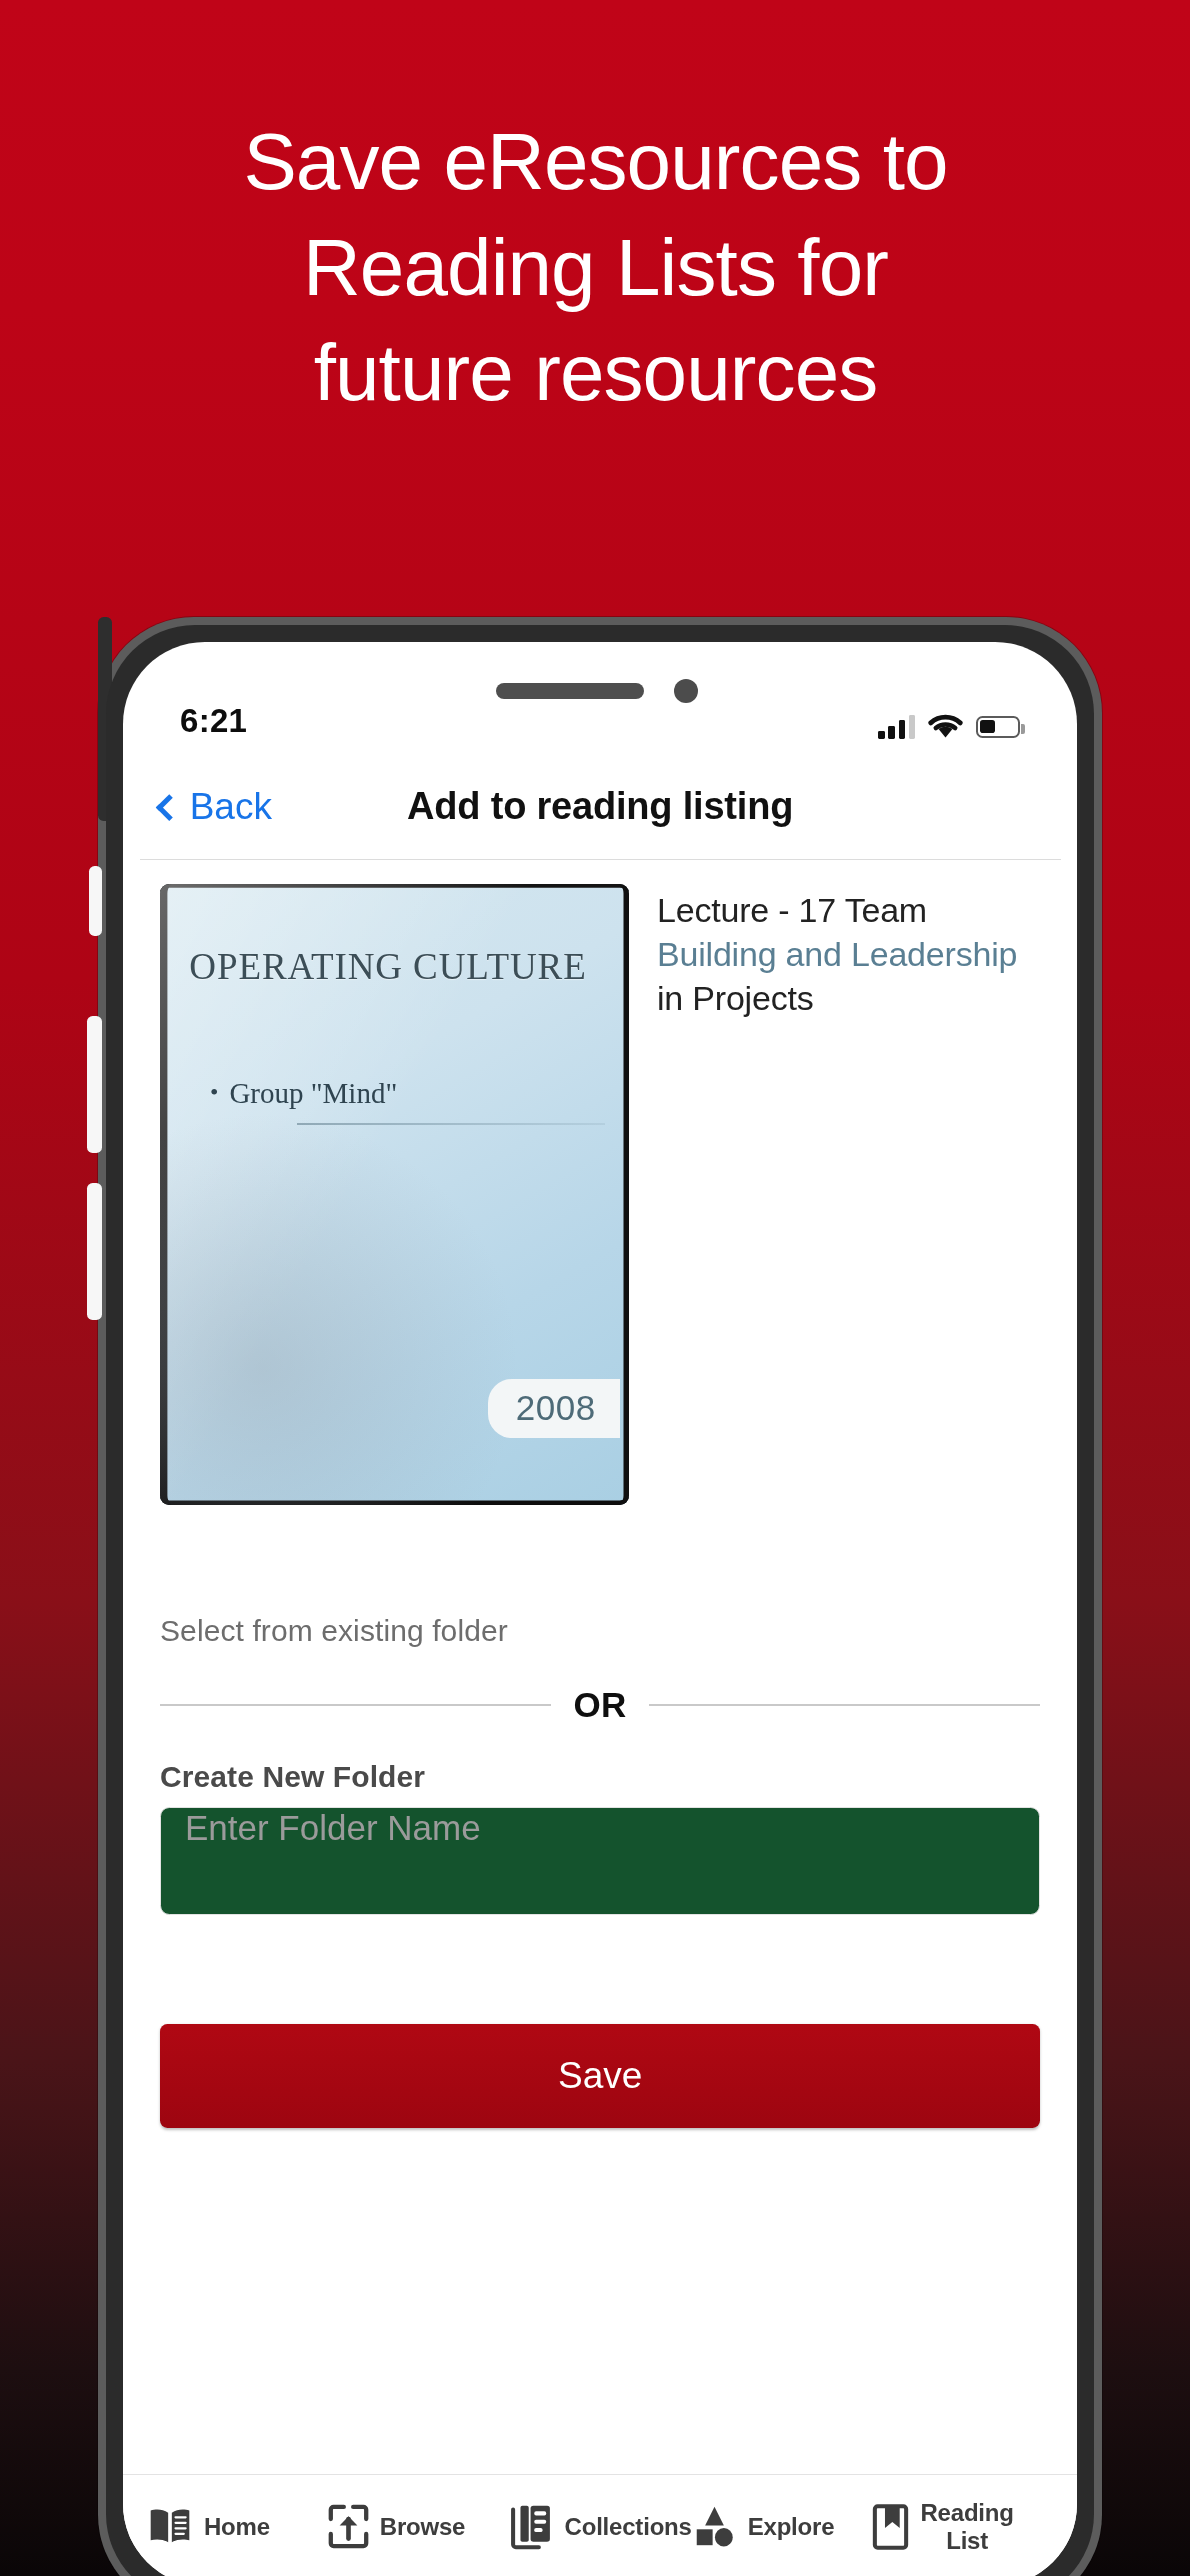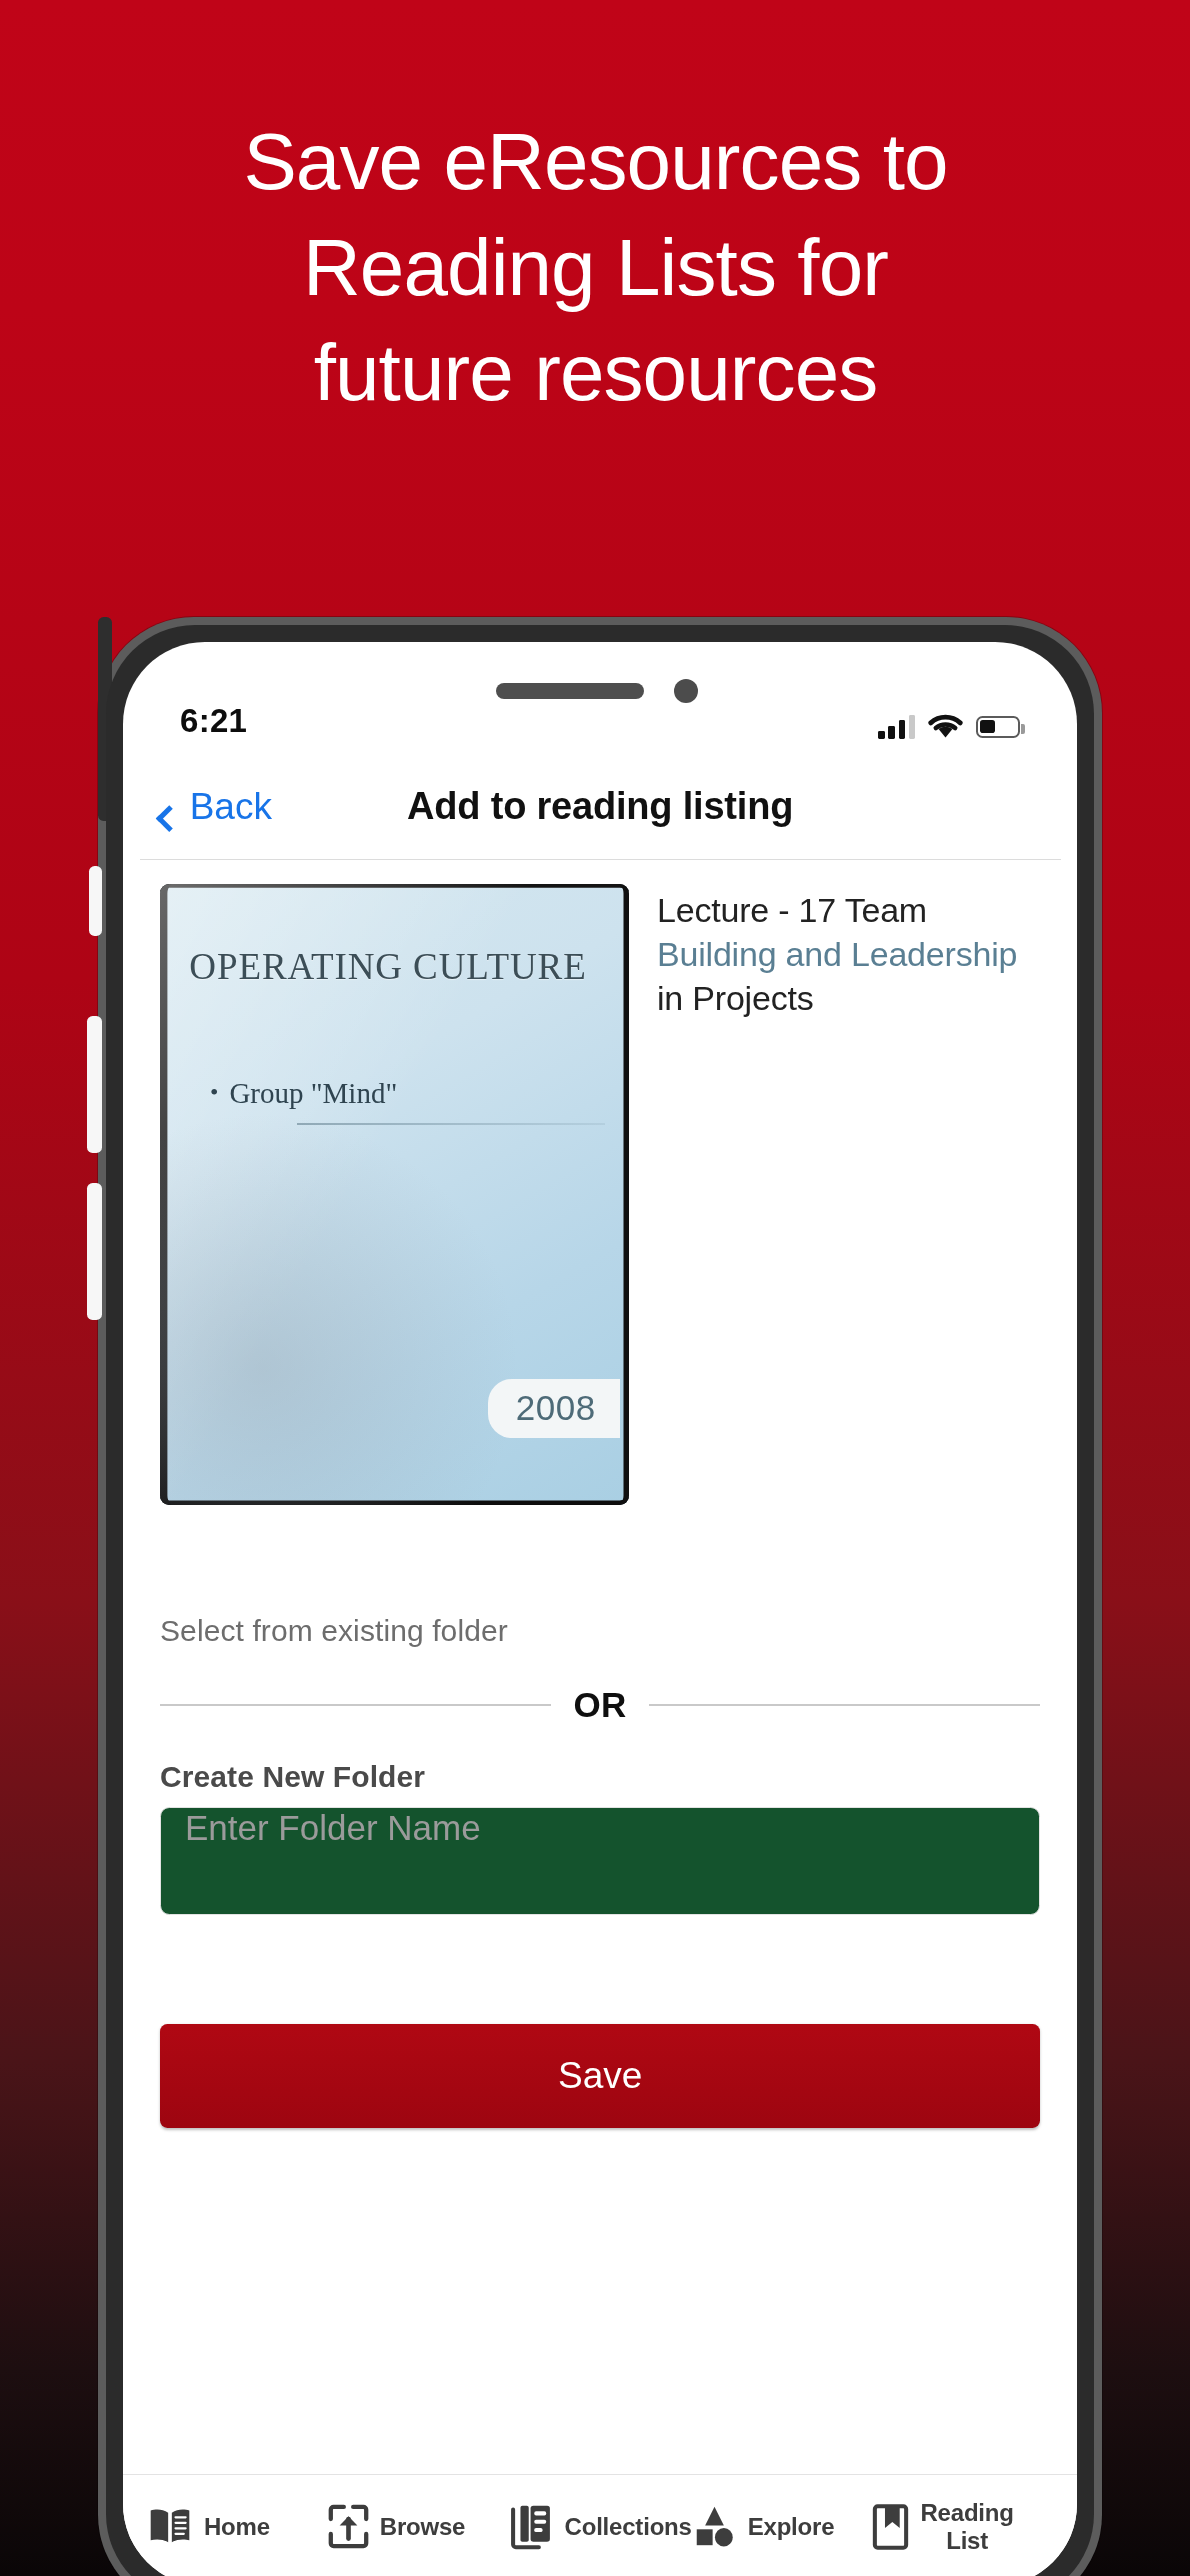--- a/index.html
+++ b/index.html
@@ -145,21 +145,21 @@
   .navbar {
     height: 104px;
     display: flex;
     align-items: center;
     padding: 0 37px;
     position: relative;
     background: #ffffff;
   }
   .back-btn {
     display: flex;
-    align-items: flex-end;
+    align-items: center;
     gap: 9.3px;
     color: #1874e8;
     font-size: 37px;
     cursor: pointer;
     z-index: 2;
   }
   .chev {
     display:inline-block;
     width: 18.5px; height: 18.5px;
     border-left: 5.6px solid #1874e8;

